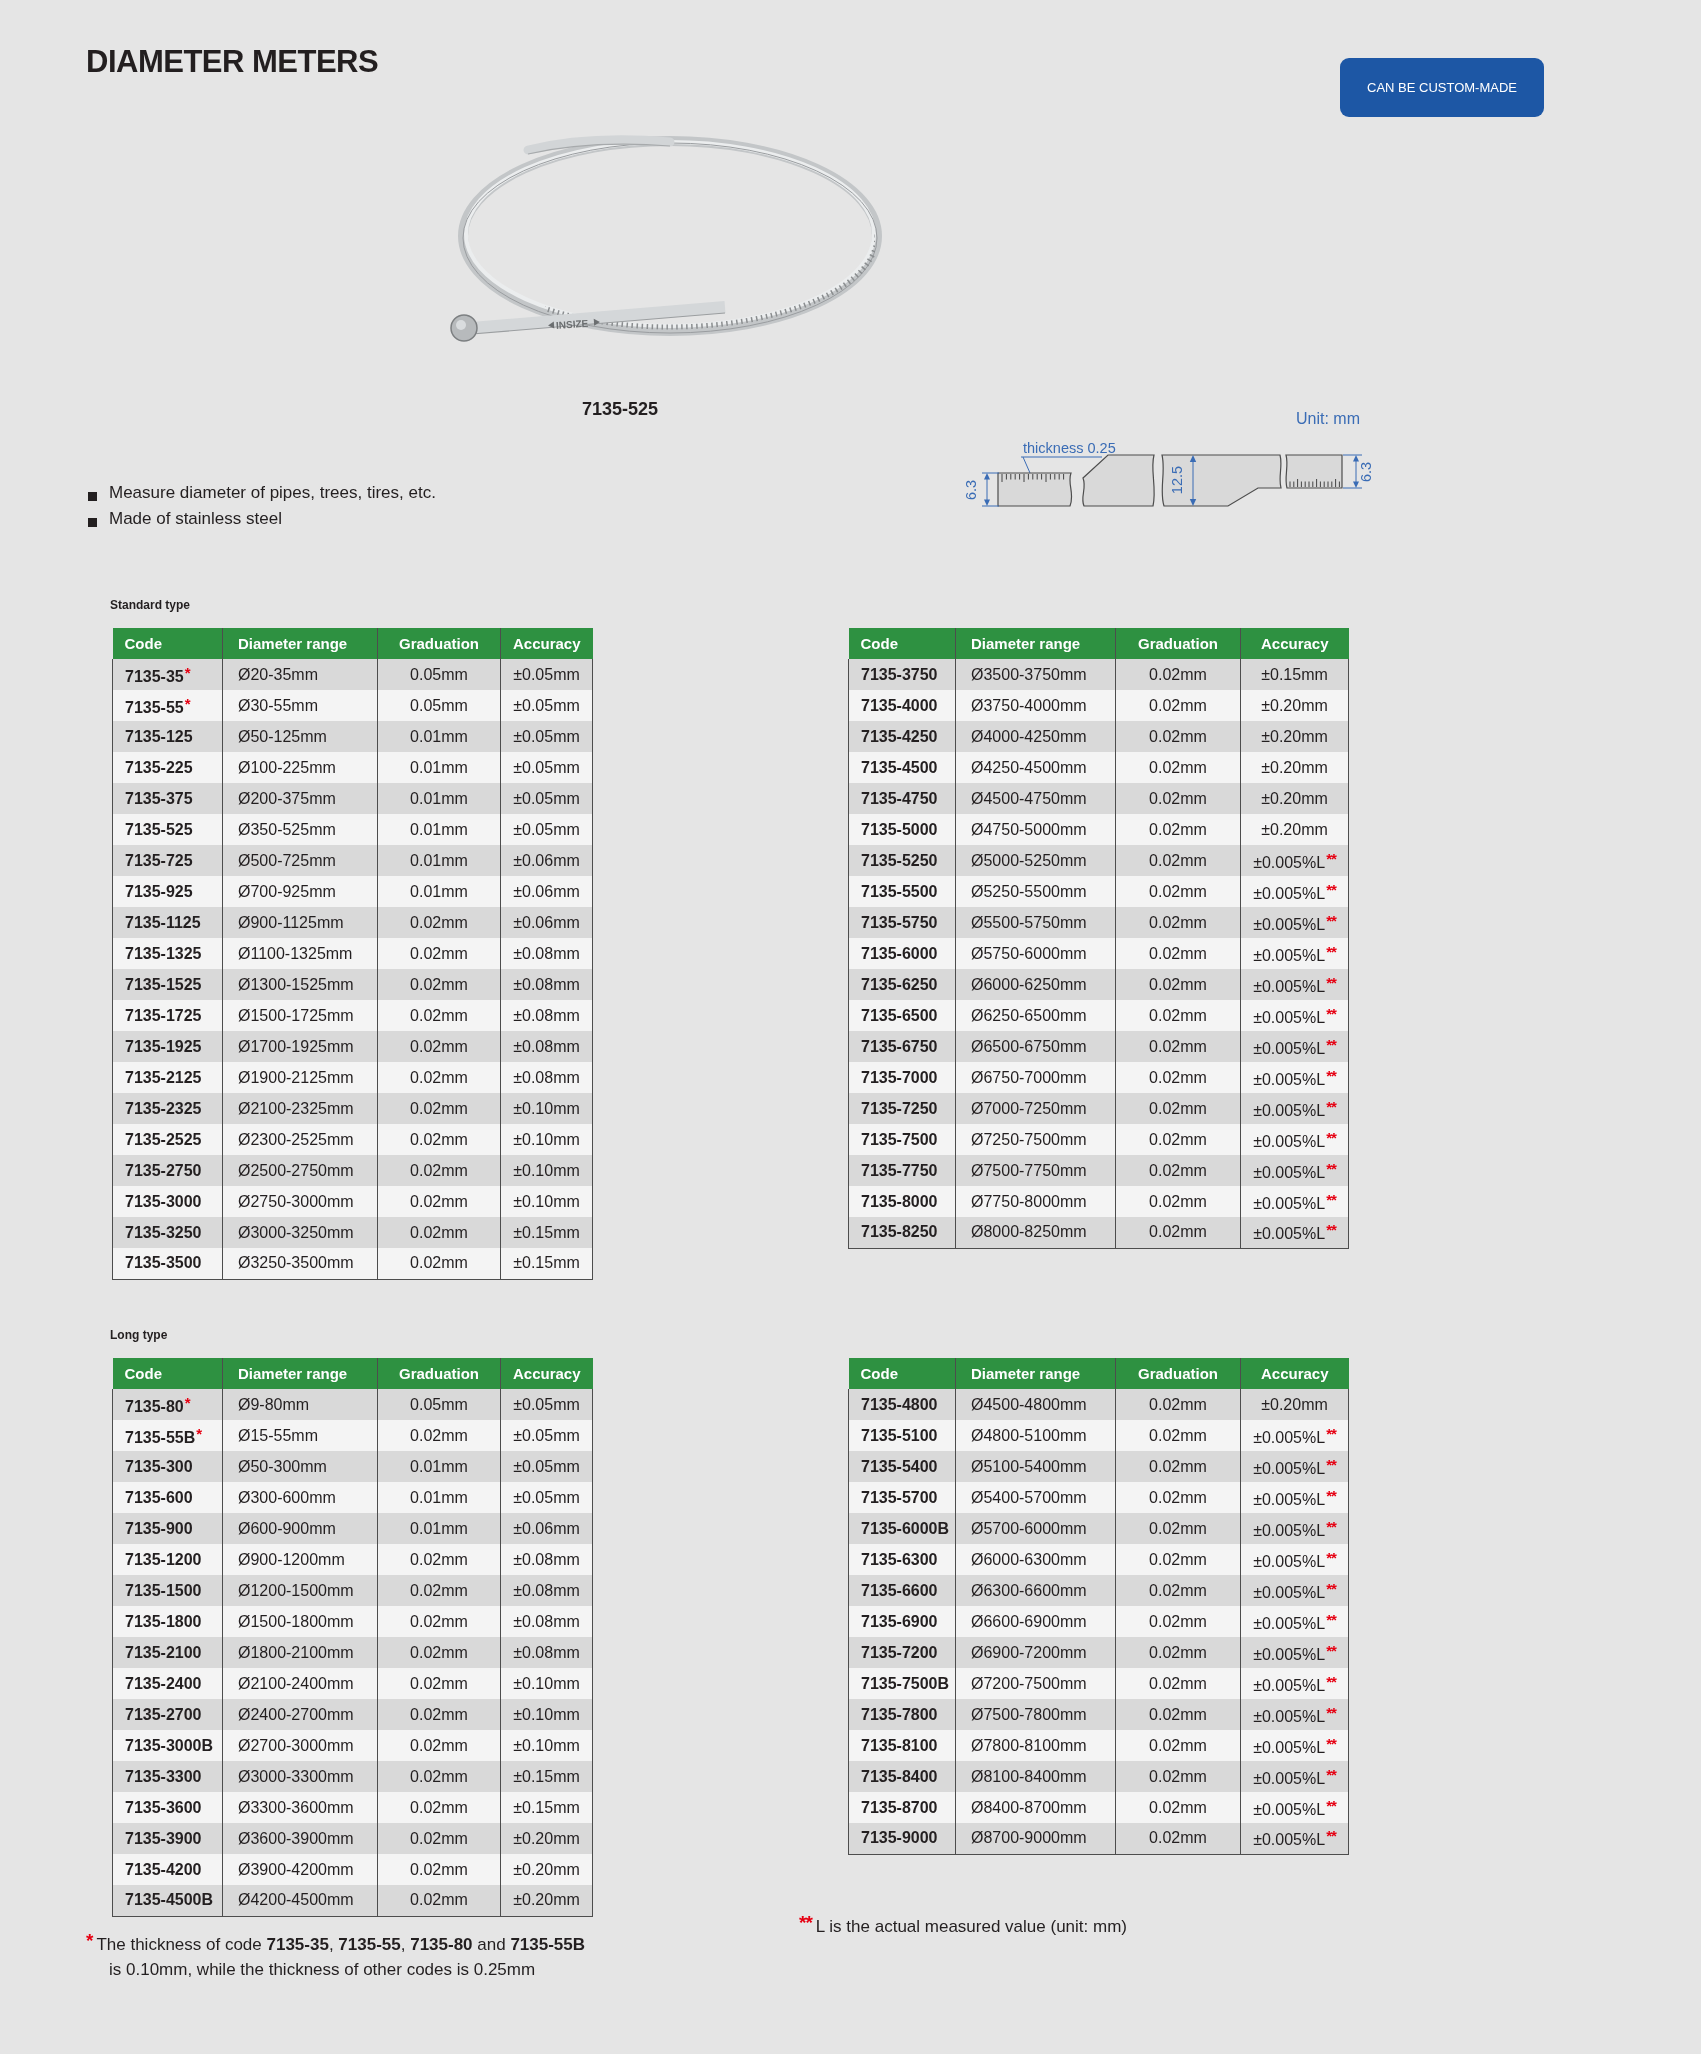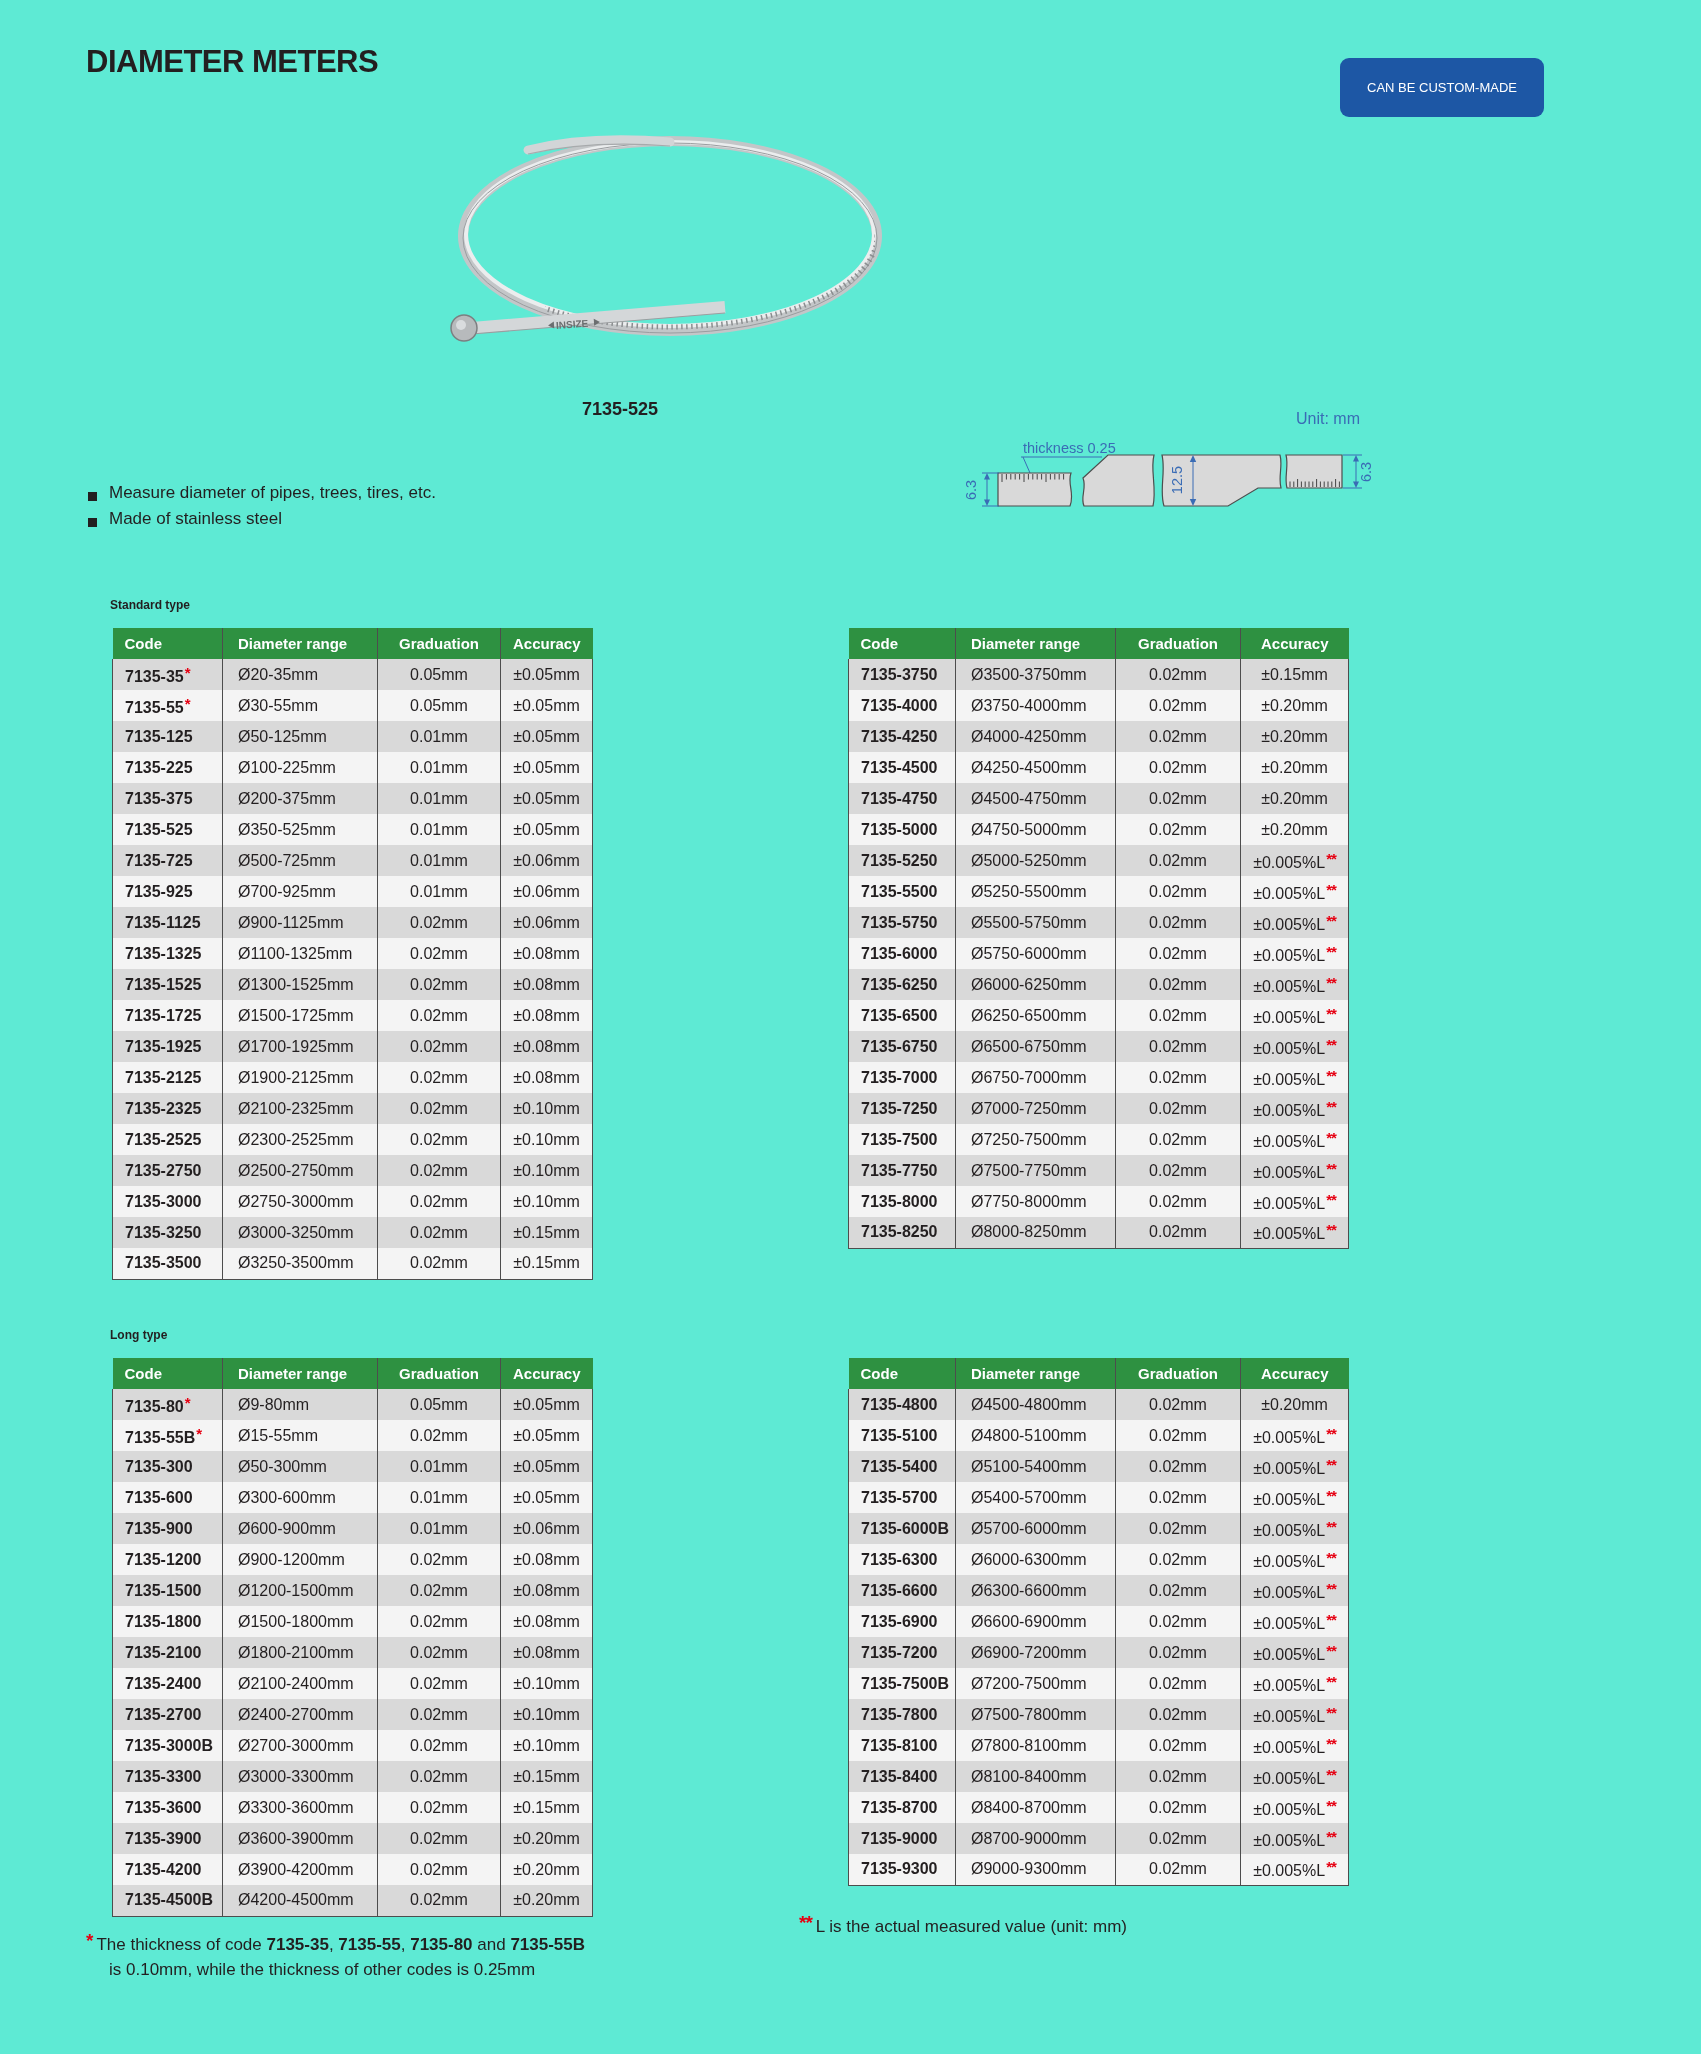--- a/index.html
+++ b/index.html
@@ -1,17 +1,17 @@
 <!DOCTYPE html>
 <html><head>
 <meta charset="utf-8">
 <style>
   * { margin:0; padding:0; box-sizing:border-box; }
   body { background:#fff; font-family:"Liberation Sans", sans-serif; }
-  .page { position:relative; width:1701px; height:2054px; background:#5eead4; overflow:hidden; color:#231f20;padding-left:44px; }
+  .page { position:relative; width:1701px; height:2054px; background:#e5e5e5; overflow:hidden; color:#231f20;padding-left:44px; }
 
   .page-title { position:absolute; left:86px; top:44px; font-size:31px; font-weight:bold; letter-spacing:-0.5px; color:#231f20; }
 
   .badge { position:absolute; left:1340px; top:58px; width:204px; height:59px; background:#1d57a5; border-radius:9px;
            display:flex; align-items:center; justify-content:center; color:#fff; font-weight:normal; font-size:13px; }
 
   .photo { position:absolute; left:430px; top:108px; }
   .caption { position:absolute; left:540px; top:399px; width:160px; text-align:center; font-size:18px; font-weight:bold; }
 
   .features { position:absolute; left:88px; top:482px; }
@@ -641,26 +641,20 @@
           <td class="range">Ø8400-8700mm</td>
           <td class="grad">0.02mm</td>
           <td class="acc">±0.005%L<span class="dstar">**</span></td>
         </tr>
         <tr>
           <td class="code">7135-9000</td>
           <td class="range">Ø8700-9000mm</td>
           <td class="grad">0.02mm</td>
           <td class="acc">±0.005%L<span class="dstar">**</span></td>
         </tr>
-        <tr>
-          <td class="code">7135-9300</td>
-          <td class="range">Ø9000-9300mm</td>
-          <td class="grad">0.02mm</td>
-          <td class="acc">±0.005%L<span class="dstar">**</span></td>
-        </tr>
       </tbody>
   </table>
 
   <div class="footnote" id="fn-star">
     <span class="fn-mark">*</span><span><span>The thickness of code </span><span class="fn-bold">7135-35</span><span>, </span><span class="fn-bold">7135-55</span><span>, </span><span class="fn-bold">7135-80</span><span> and </span><span class="fn-bold">7135-55B</span></span><br>
     <span style="margin-left:23px">is 0.10mm, while the thickness of other codes is 0.25mm</span>
   </div>
 
   <div class="footnote" id="fn-dstar">
     <span class="fn-mark">**</span><span>L is the actual measured value (unit: mm)</span>

